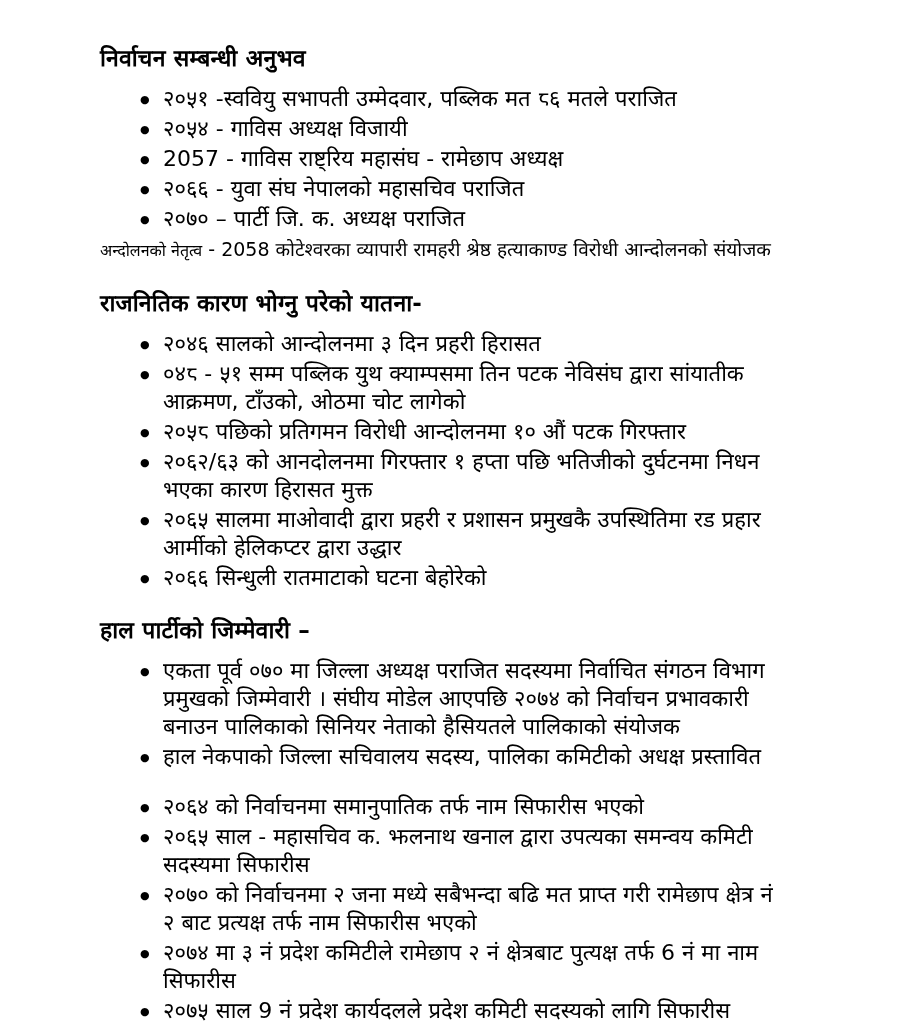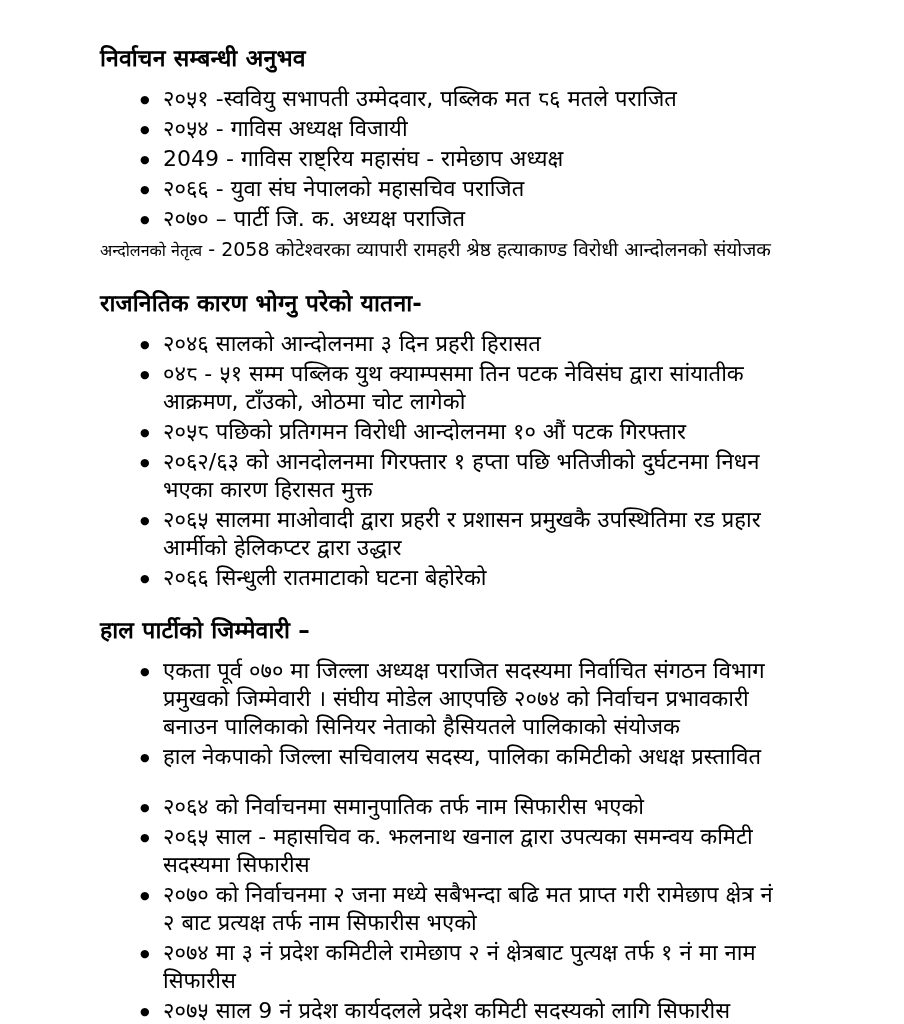--- a/index.html
+++ b/index.html
@@ -61,21 +61,21 @@
 </style>
 </head>
 <body>
 
 <main class="doc">
     <section class="section">
       <h2>निर्वाचन सम्बन्धी अनुभव</h2>
       <ul class="bullets">
         <li>२०५१ -स्ववियु सभापती उम्मेदवार, पब्लिक मत ८६ मतले पराजित</li>
         <li>२०५४ - गाविस अध्यक्ष विजायी</li>
-        <li>2049 - गाविस राष्ट्रिय महासंघ - रामेछाप अध्यक्ष</li>
+        <li>2057 - गाविस राष्ट्रिय महासंघ - रामेछाप अध्यक्ष</li>
         <li>२०६६ - युवा संघ नेपालको महासचिव पराजित</li>
         <li>२०७० – पार्टी जि. क. अध्यक्ष पराजित</li>
       </ul>
     </section>
     <section class="section inline-para">
       <p class="lead"><strong>अन्दोलनको नेतृत्व</strong><span> - 2058 कोटेश्वरका व्यापारी रामहरी श्रेष्ठ हत्याकाण्ड विरोधी आन्दोलनको संयोजक</span></p>
     </section>
     <section class="section">
       <h2>राजनितिक कारण भोग्नु परेको यातना-</h2>
       <ul class="bullets">
@@ -92,17 +92,17 @@
       <ul class="bullets">
         <li>एकता पूर्व ०७० मा जिल्ला अध्यक्ष पराजित सदस्यमा निर्वाचित संगठन विभाग प्रमुखको जिम्मेवारी । संघीय मोडेल आएपछि २०७४ को निर्वाचन प्रभावकारी बनाउन पालिकाको सिनियर नेताको हैसियतले पालिकाको संयोजक</li>
         <li>हाल नेकपाको जिल्ला सचिवालय सदस्य, पालिका कमिटीको अधक्ष प्रस्तावित</li>
       </ul>
     </section>
     <section class="section">
       <ul class="bullets">
         <li>२०६४ को निर्वाचनमा समानुपातिक तर्फ नाम सिफारीस भएको</li>
         <li>२०६५ साल - महासचिव क. झलनाथ खनाल द्वारा उपत्यका समन्वय कमिटी सदस्यमा सिफारीस</li>
         <li>२०७० को निर्वाचनमा २ जना मध्ये सबैभन्दा बढि मत प्राप्त गरी रामेछाप क्षेत्र नं २ बाट प्रत्यक्ष तर्फ नाम सिफारीस भएको</li>
-        <li>२०७४ मा ३ नं प्रदेश कमिटीले रामेछाप २ नं क्षेत्रबाट पुत्यक्ष तर्फ १ नं मा नाम सिफारीस</li>
+        <li>२०७४ मा ३ नं प्रदेश कमिटीले रामेछाप २ नं क्षेत्रबाट पुत्यक्ष तर्फ 6 नं मा नाम सिफारीस</li>
         <li>२०७५ साल 9 नं प्रदेश कार्यदलले प्रदेश कमिटी सदस्यको लागि सिफारीस</li>
       </ul>
     </section>
   </main>
 
 </body></html>

